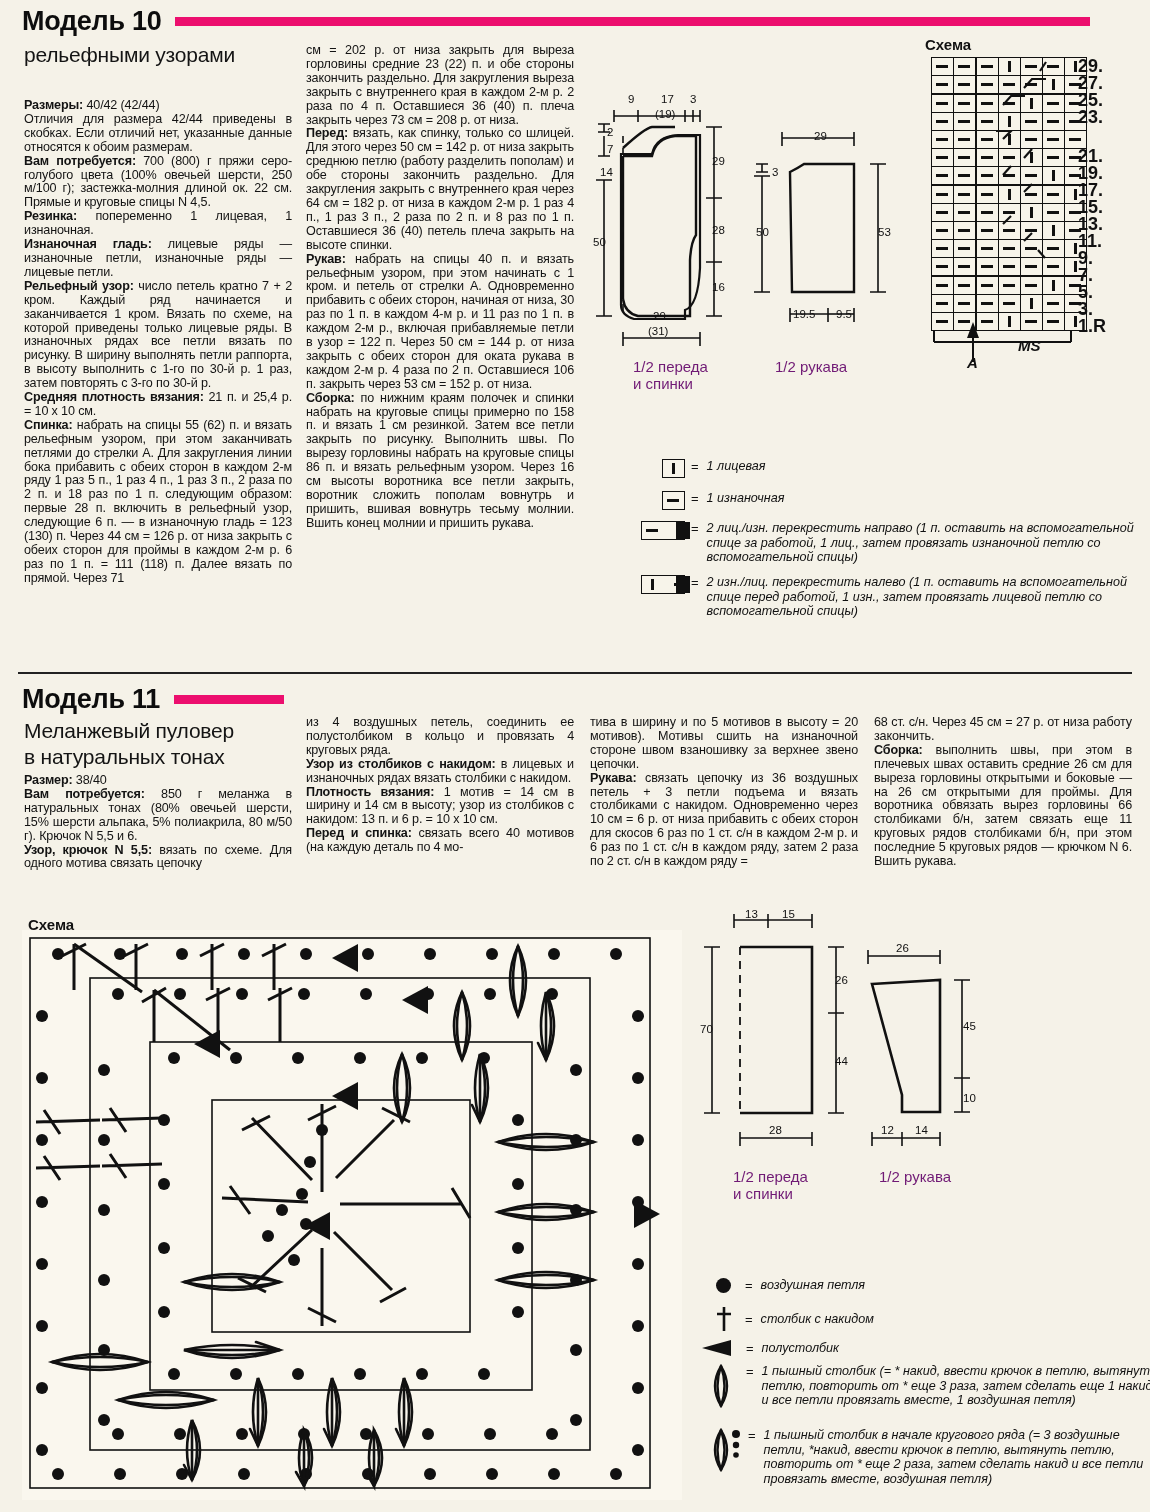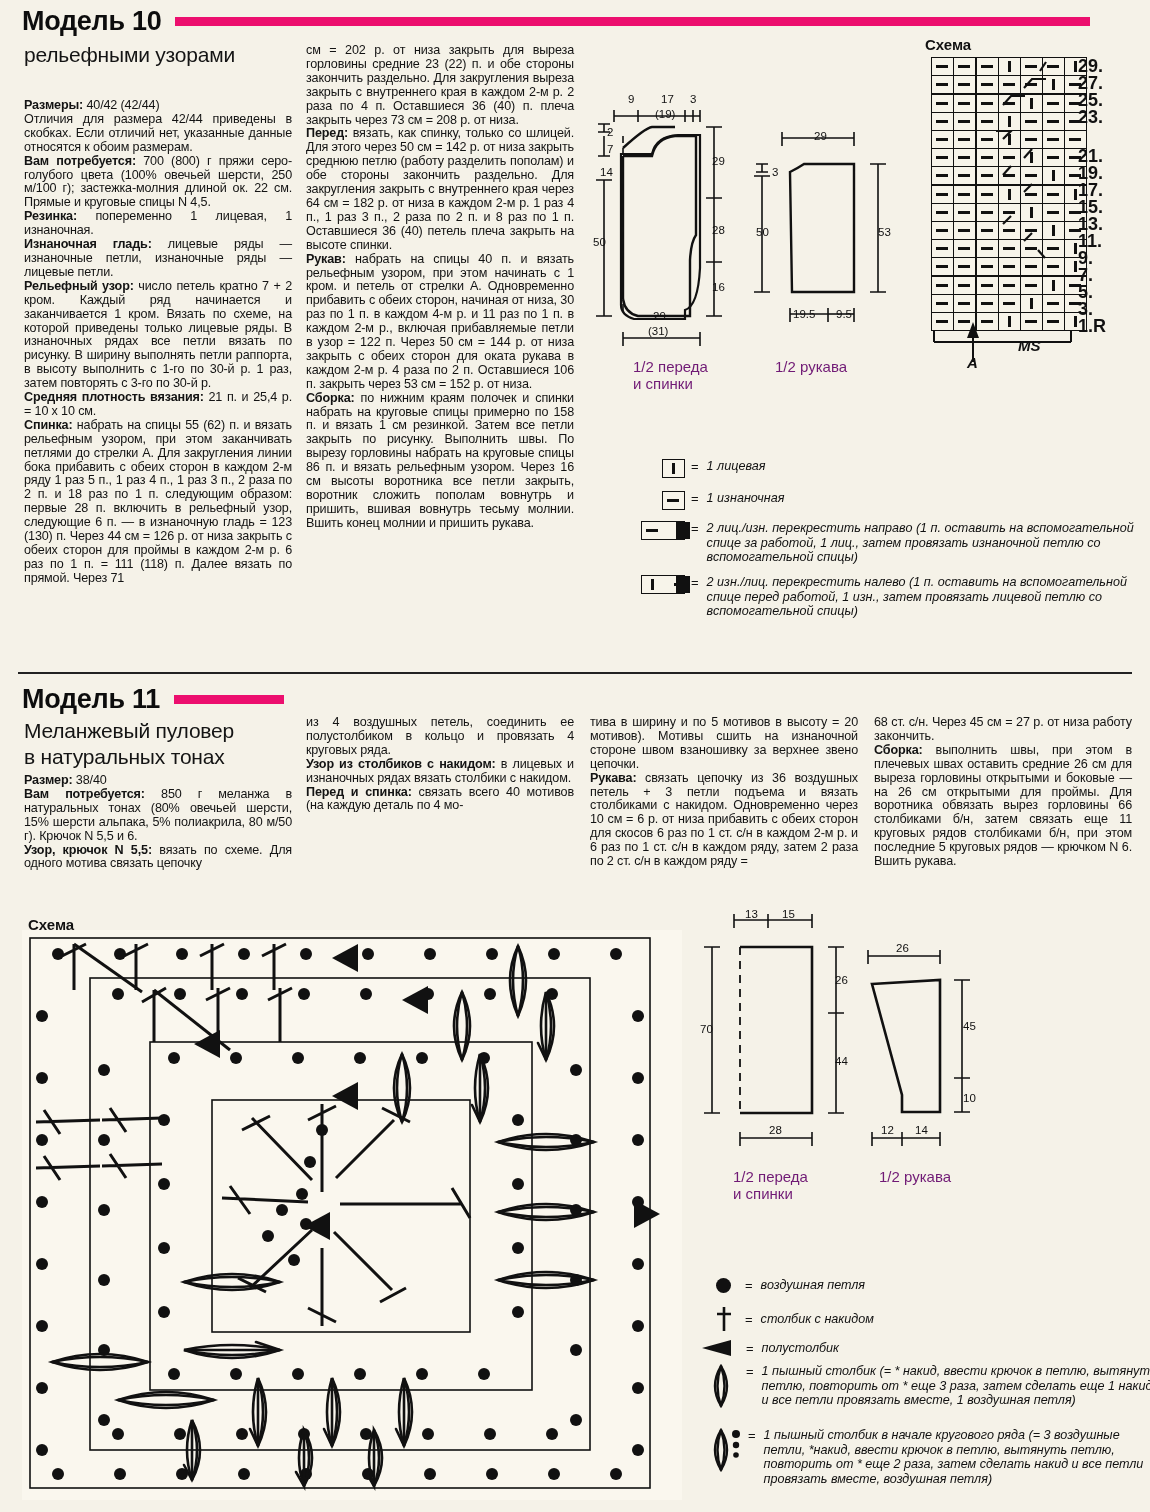--- a/index.html
+++ b/index.html
@@ -416,20 +416,21 @@
 
   <div class="col" style="left:24px;top:774px;width:268px;">
     <p><b>Размер:</b> 38/40</p>
     <p><b>Вам потребуется:</b> 850 г меланжа в натуральных тонах (80% овечьей шерсти, 15% шерсти альпака, 5% полиакрила, 80 м/50 г). Крючок N 5,5 и 6.</p>
     <p><b>Узор, крючок N 5,5:</b> вязать по схеме. Для одного мотива связать цепочку</p>
   </div>
 
   <div class="col" style="left:306px;top:716px;width:268px;">
     <p>из 4 воздушных петель, соединить ее полустолбиком в кольцо и провязать 4 круговых ряда.</p>
     <p><b>Узор из столбиков с накидом:</b> в лицевых и изнаночных рядах вязать столбики с накидом.</p>
+    <p><b>Плотность вязания:</b> 1 мотив = 14 см в ширину и 14 см в высоту; узор из столбиков с накидом: 13 п. и 6 р. = 10 x 10 см.</p>
     <p><b>Перед и спинка:</b> связать всего 40 мотивов (на каждую деталь по 4 мо-</p>
   </div>
 
   <div class="col" style="left:590px;top:716px;width:268px;">
     <p>тива в ширину и по 5 мотивов в высоту = 20 мотивов). Мотивы сшить на изнаночной стороне швом взаношивку за верхнее звено цепочки.</p>
     <p><b>Рукава:</b> связать цепочку из 36 воздушных петель + 3 петли подъема и вязать столбиками с накидом. Одновременно через 10 см = 6 р. от низа прибавить с обеих сторон для скосов 6 раз по 1 ст. с/н в каждом 2-м р. и 6 раз по 1 ст. с/н в каждом ряду, затем 2 раза по 2 ст. с/н в каждом ряду =</p>
   </div>
 
   <div class="col" style="left:874px;top:716px;width:258px;">
     <p>68 ст. с/н. Через 45 см = 27 р. от низа работу закончить.</p>

